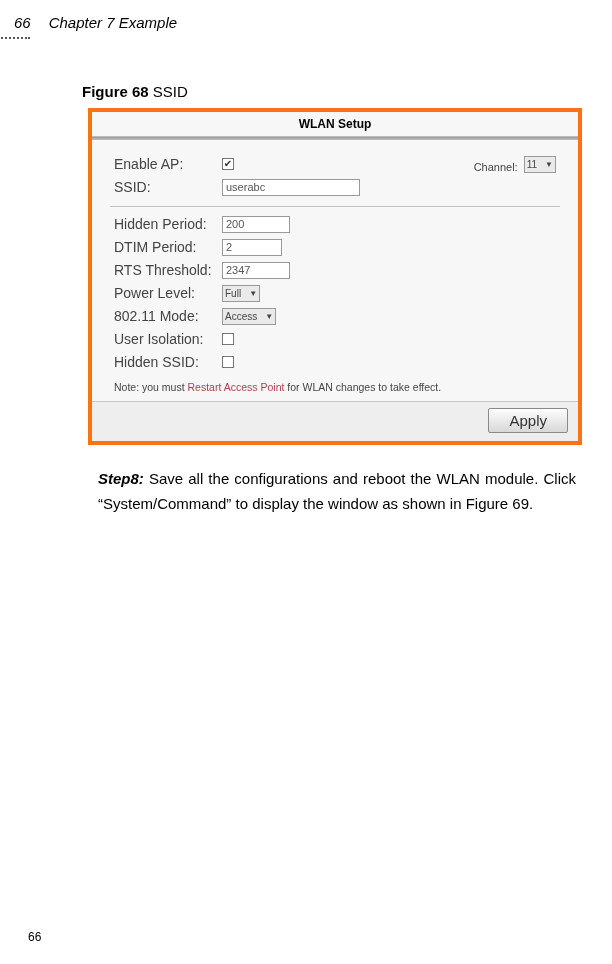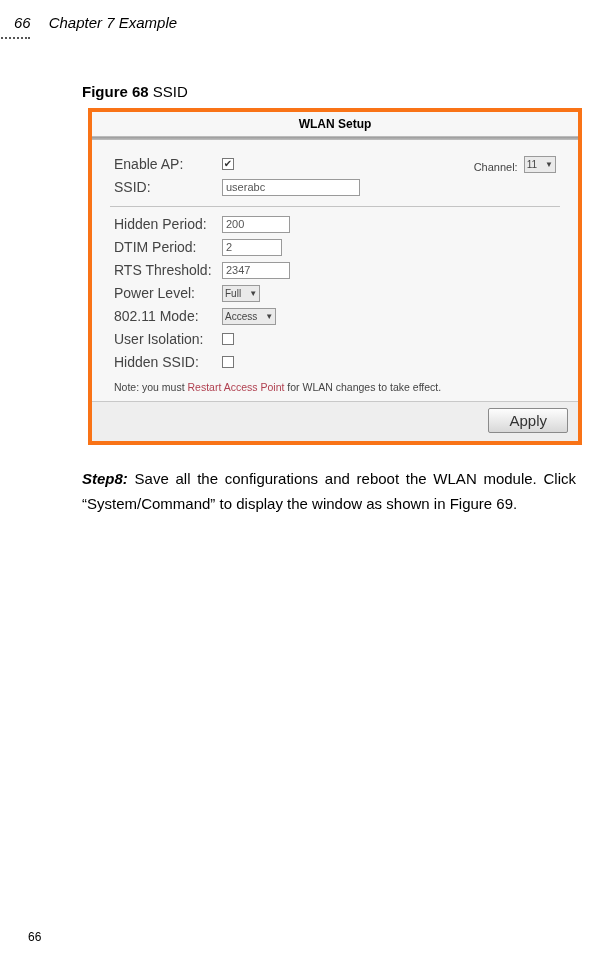--- a/index.html
+++ b/index.html
@@ -25,21 +25,21 @@
     .sel { border: 1px solid #9a9a9a; background: #eaeaea; height: 17px; font-size: 10px; padding: 0 2px; display: inline-flex; align-items: center; gap: 8px; }
     .sel .arr { font-size: 8px; }
     .chk { width: 12px; height: 12px; border: 1px solid #777; background: #fff; display: inline-flex; align-items: center; justify-content: center; font-size: 10px; line-height: 1; }
     .chk.checked::after { content: "✔"; font-size: 10px; color: #333; }
     .channel-wrap { margin-left: auto; display: flex; align-items: flex-end; gap: 6px; font-size: 11px; }
     .divider { border: none; border-top: 1px solid #c4c4c4; margin: 10px -4px 8px -4px; }
     .note-row { font-size: 10.5px; color: #444; margin-top: 10px; }
     .note-row .hot { color: #b04050; }
     .apply-bar { display: flex; justify-content: flex-end; padding: 6px 10px 8px 0; background: #eeeeee; border-top: 1px solid #c8c8c8; }
     .apply-btn { border: 1px solid #8a8a8a; background: linear-gradient(#fdfdfd,#d8d8d8); font-size: 15px; padding: 3px 20px; color: #333; border-radius: 2px; }
-    .step-para { margin-top: 22px; font-size: 15px; line-height: 1.65; text-align: justify; }
+    .step-para { margin-top: 22px; font-size: 15px; line-height: 1.65; text-align: justify; margin-left: 16px; }
     .step-para .step-label { font-weight: bold; font-style: italic; }
     .footer-page { position: absolute; left: 28px; bottom: 20px; font-size: 12px; }
   </style>
 </head>
 <body>
 
 <div class="page">
 
   <div class="header-row">
     <span class="header-page">66</span>

